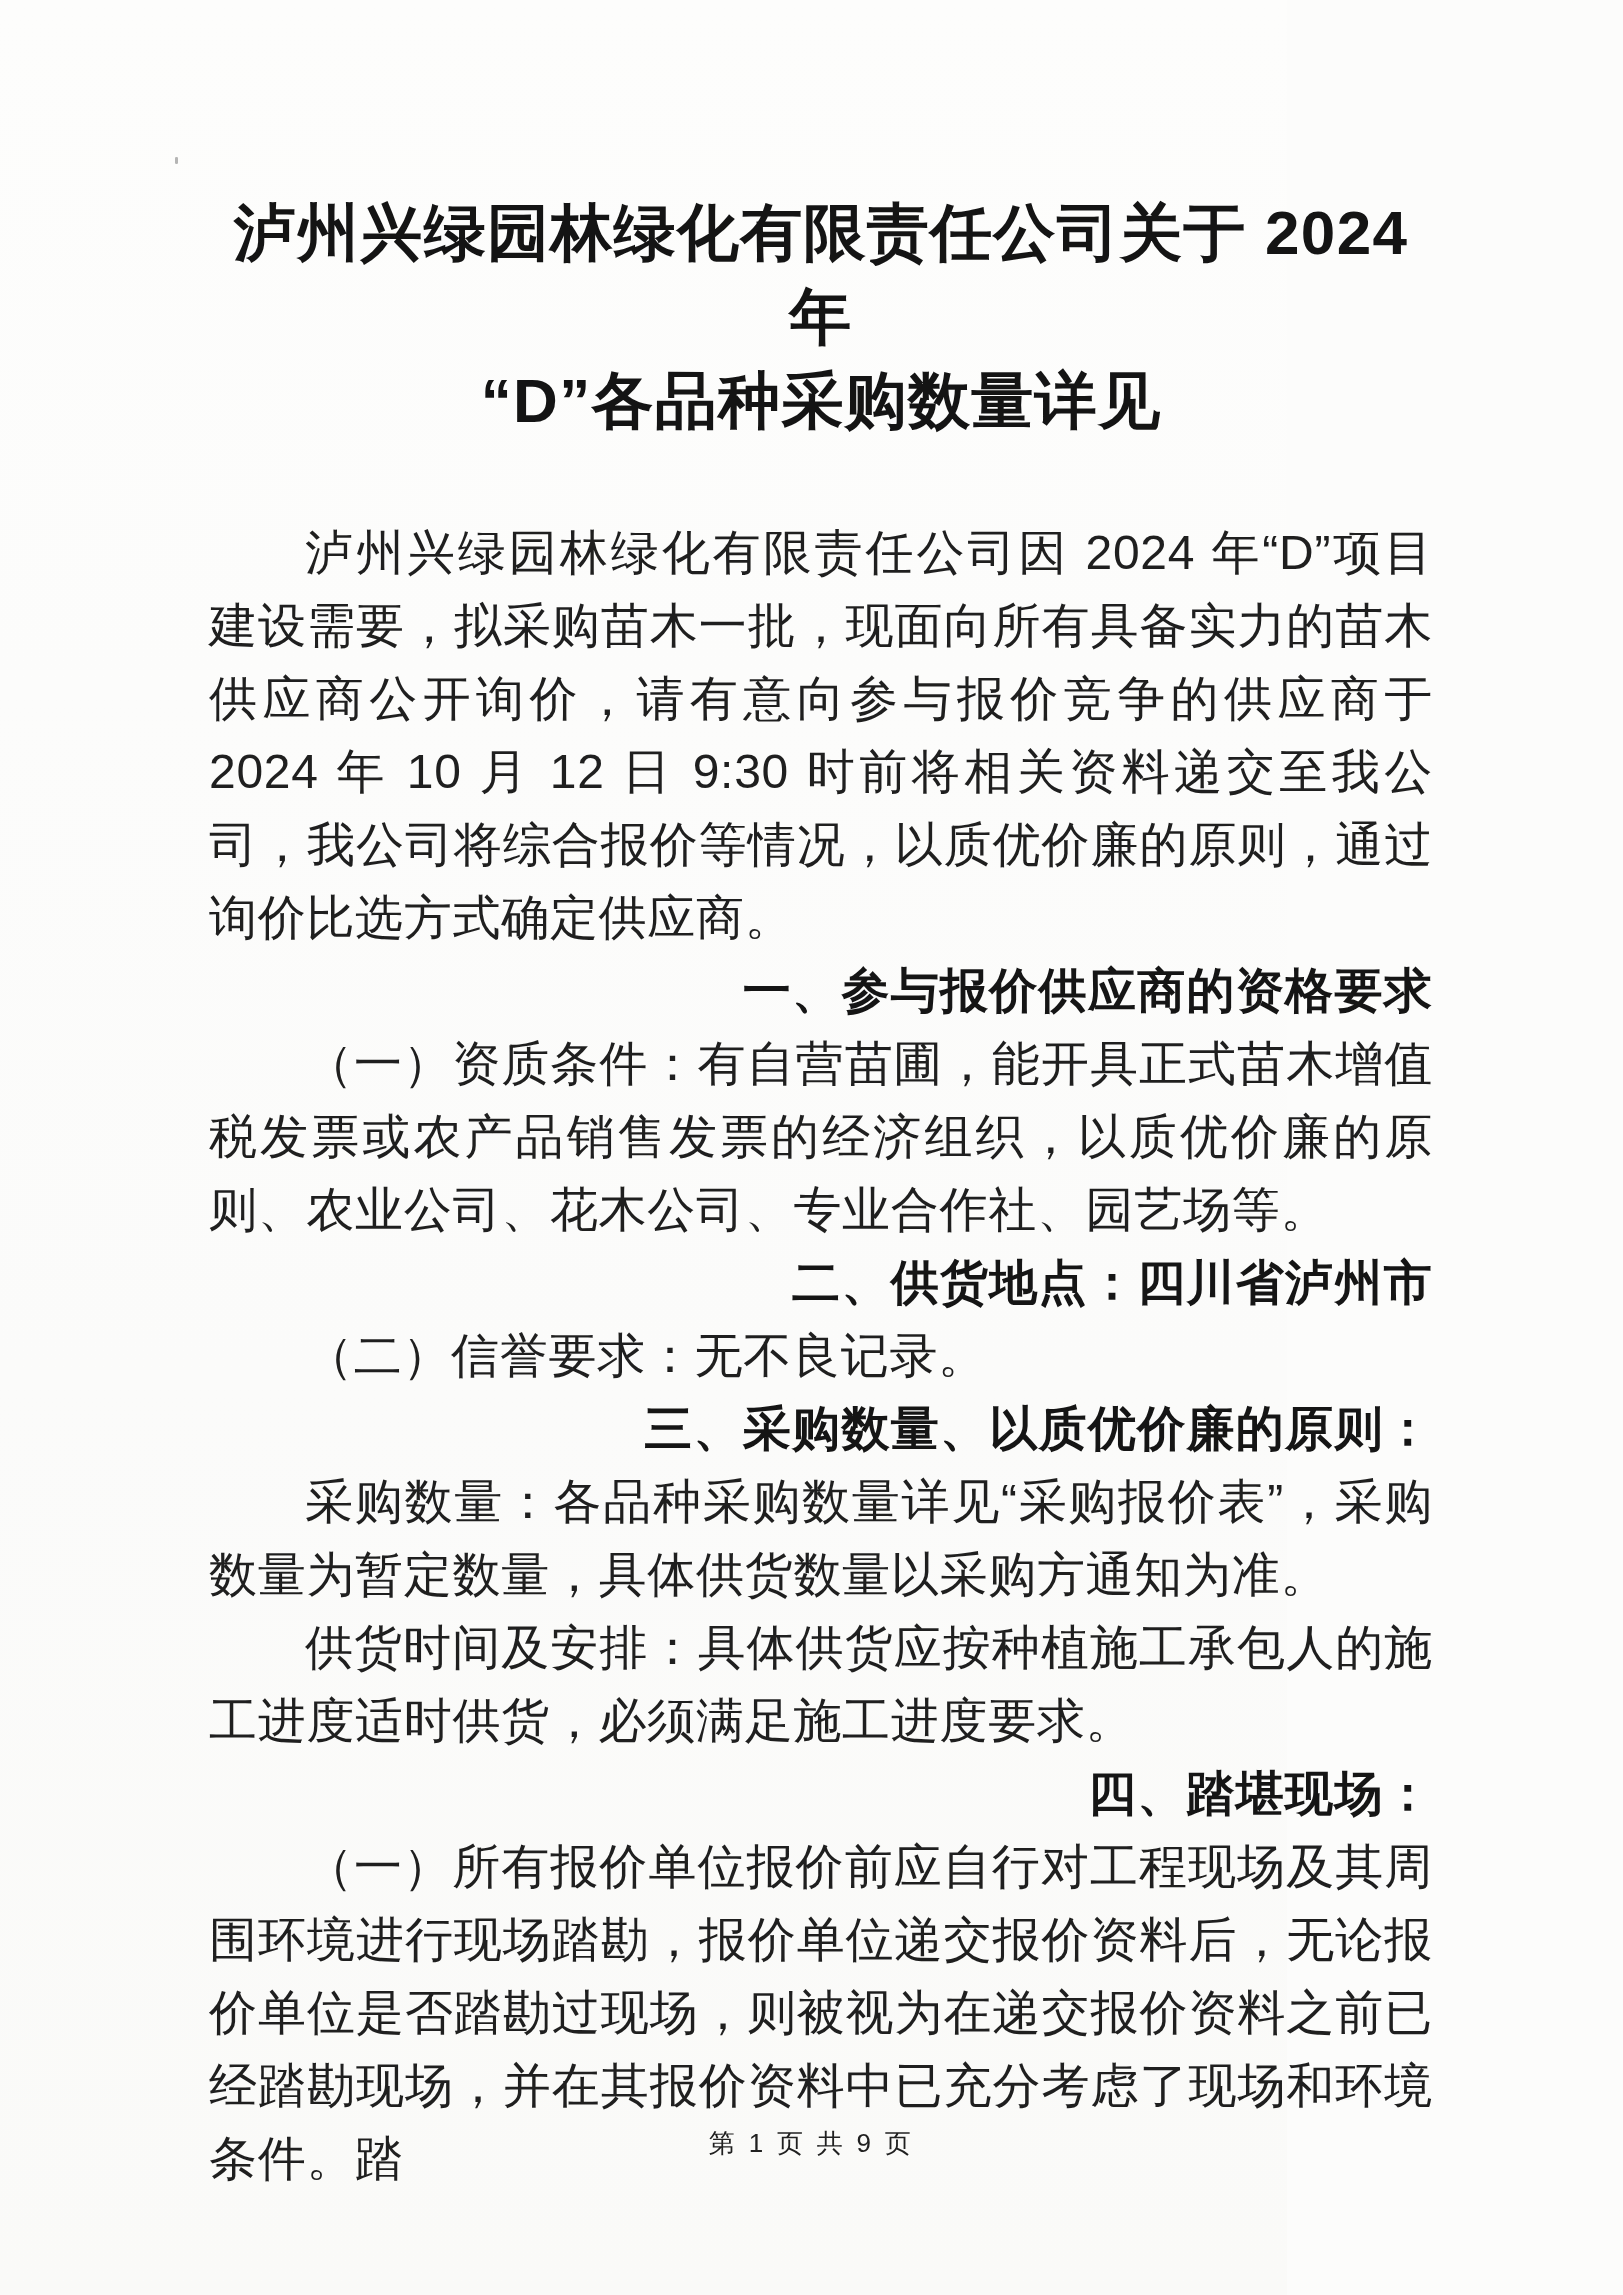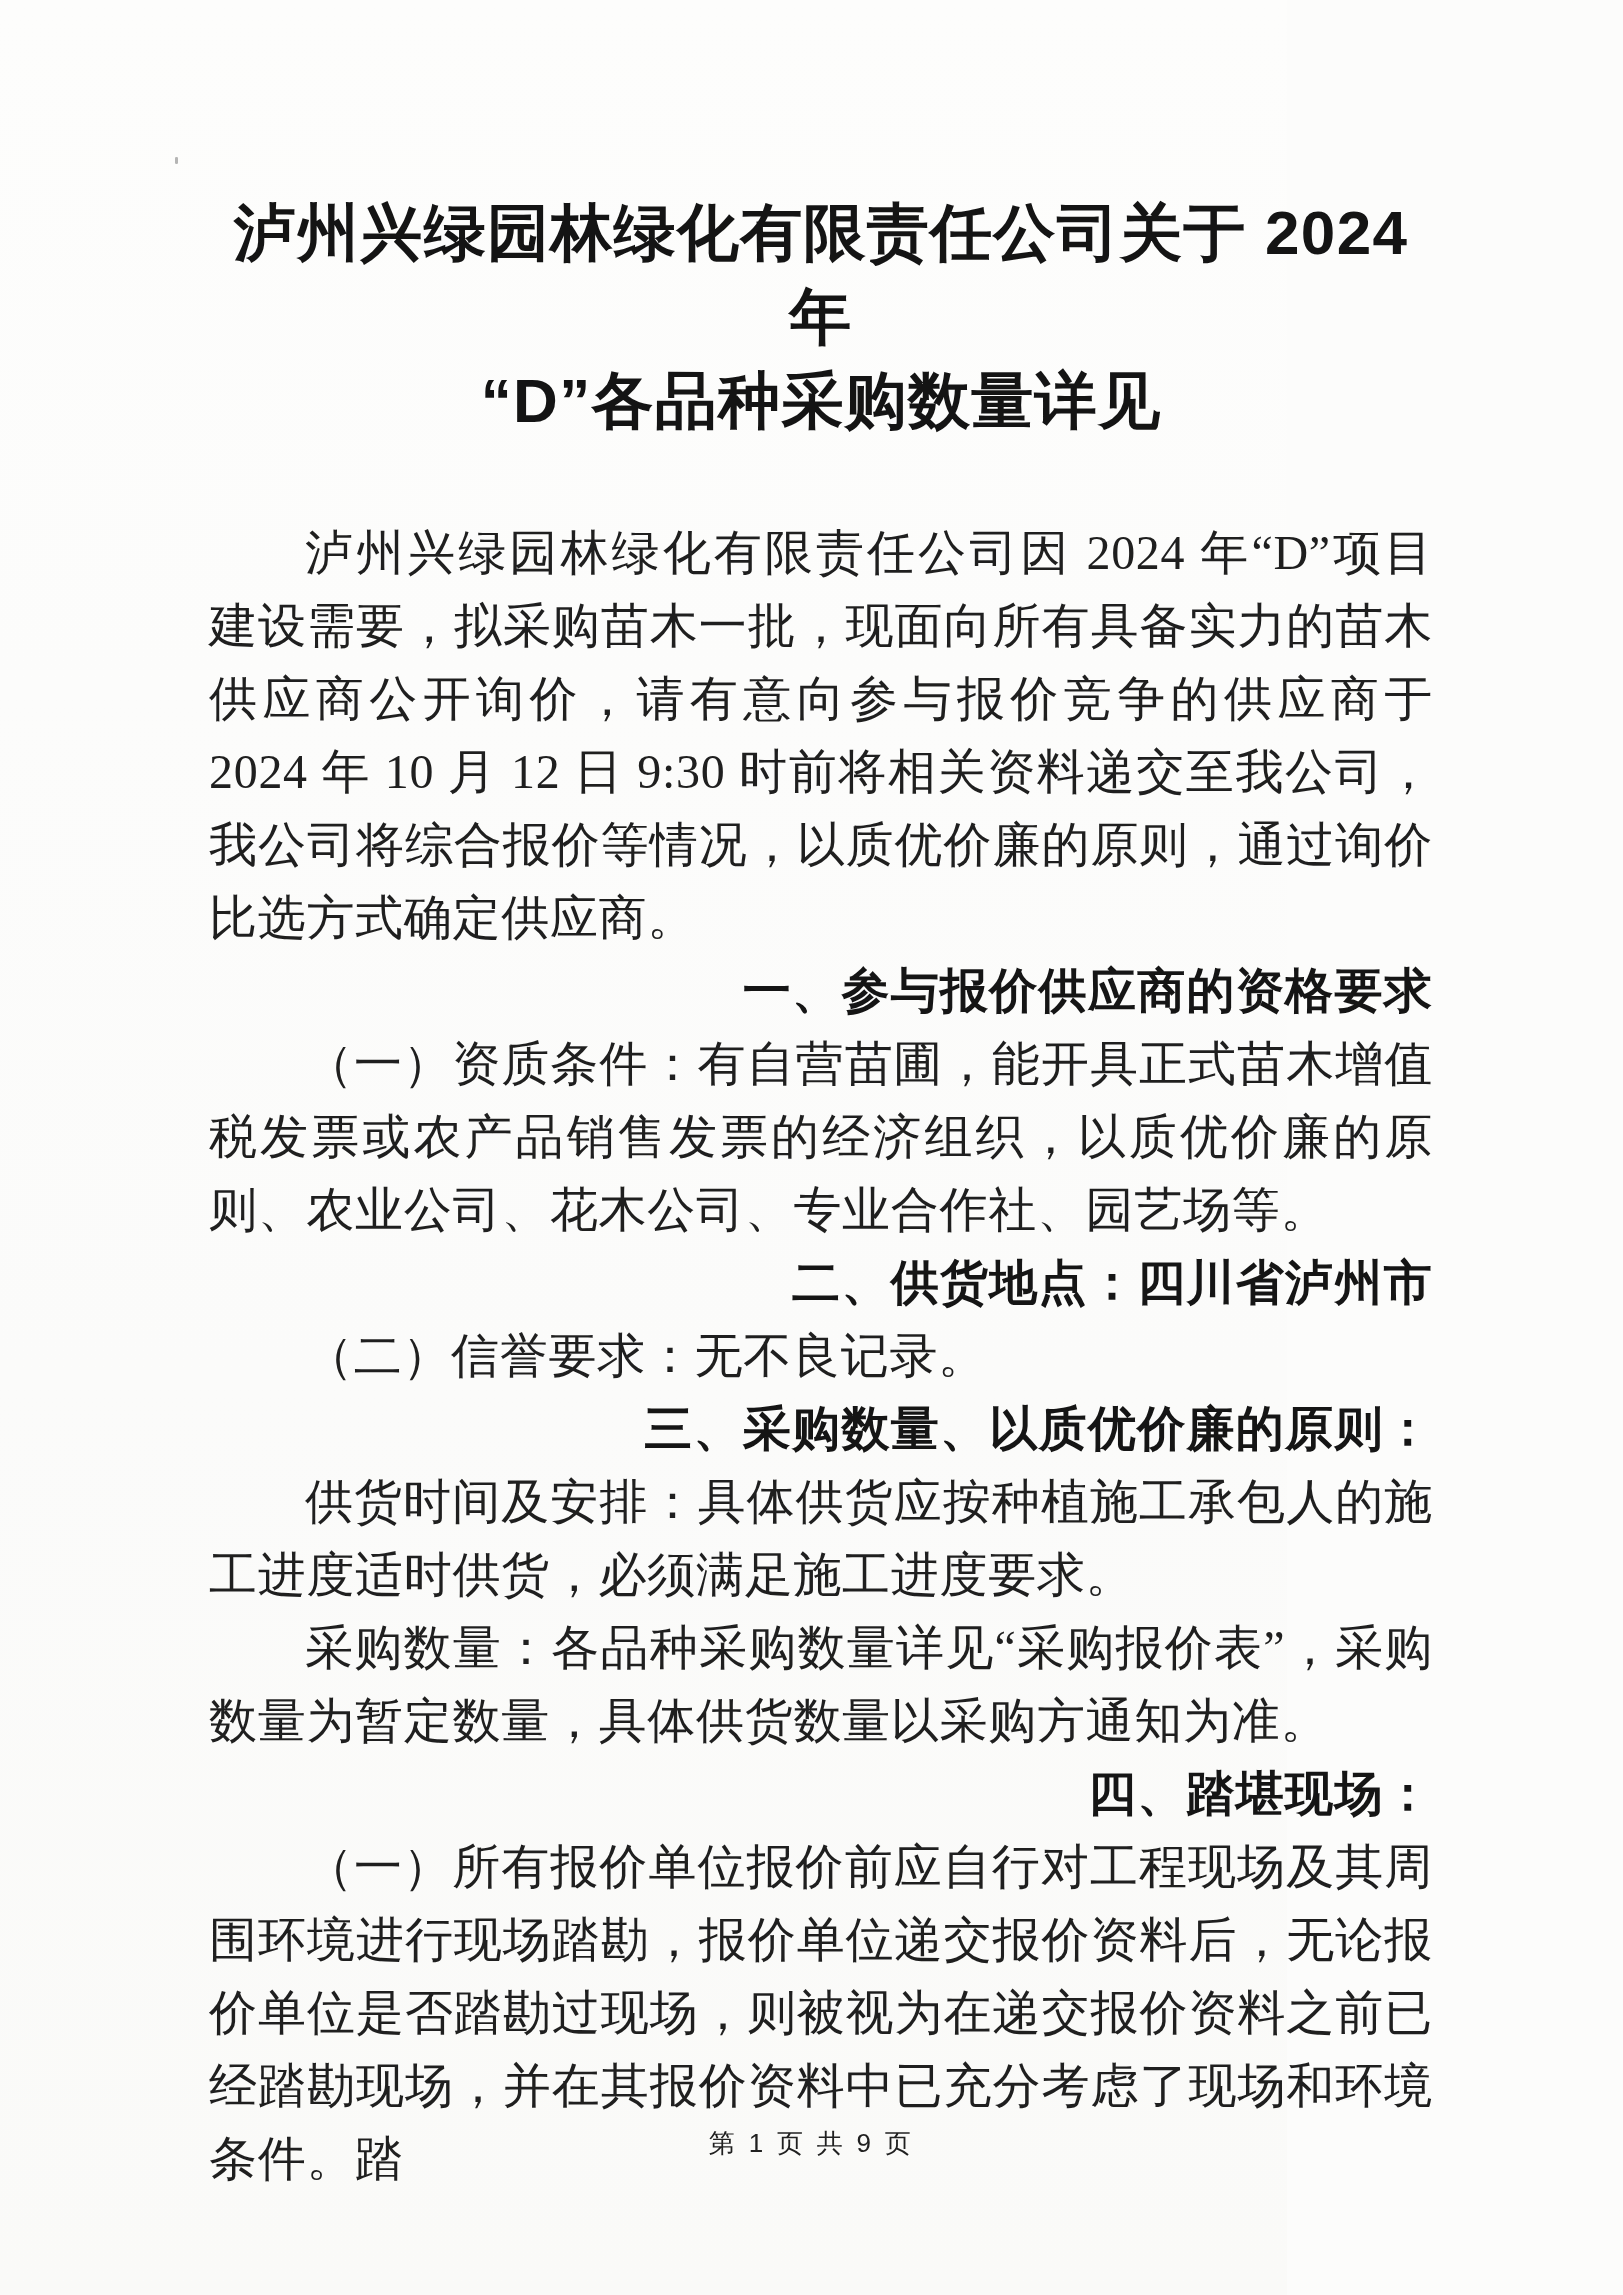--- a/index.html
+++ b/index.html
@@ -31,21 +31,21 @@
     text-align: center;
     font-family: "Liberation Sans", sans-serif;
     font-weight: 900;
     font-size: 62px;
     line-height: 84px;
     color: #141414;
     letter-spacing: 1.3px;
   }
   .title-line { display: block; }
   .blk {
-    font-family: Liberation Serif, serif;
+    font-family: Liberation Sans, sans-serif;
     font-size: 48px;
     line-height: 73px;
     color: #1f1f1f;
     margin: 0;
     text-align: justify;
     text-justify: inter-ideograph;
     text-indent: 2em;
     letter-spacing: 0.7px;
   }
   .blk.first { margin-top: 73px; }
@@ -96,23 +96,23 @@
     <p class="blk heading">一、参与报价供应商的资格要求</p>
 
     <p class="blk">（一）资质条件：有自营苗圃，能开具正式苗木增值税发票或农产品销售发票的经济组织，以质优价廉的原则、农业公司、花木公司、专业合作社、园艺场等。</p>
 
     <p class="blk heading">二、供货地点：四川省泸州市</p>
 
     <p class="blk">（二）信誉要求：无不良记录。</p>
 
     <p class="blk heading">三、采购数量、以质优价廉的原则：</p>
 
+    <p class="blk">采购数量：各品种采购数量详见“采购报价表”，采购数量为暂定数量，具体供货数量以采购方通知为准。</p>
+
     <p class="blk">供货时间及安排：具体供货应按种植施工承包人的施工进度适时供货，必须满足施工进度要求。</p>
-
-    <p class="blk">采购数量：各品种采购数量详见“采购报价表”，采购数量为暂定数量，具体供货数量以采购方通知为准。</p>
 
     <p class="blk heading">四、踏堪现场：</p>
 
     <p class="blk">（一）所有报价单位报价前应自行对工程现场及其周围环境进行现场踏勘，报价单位递交报价资料后，无论报价单位是否踏勘过现场，则被视为在递交报价资料之前已经踏勘现场，并在其报价资料中已充分考虑了现场和环境条件。踏</p>
 
   </div>
 
   <div class="page-footer">第 1 页 共 9 页</div>
 </div>
 

